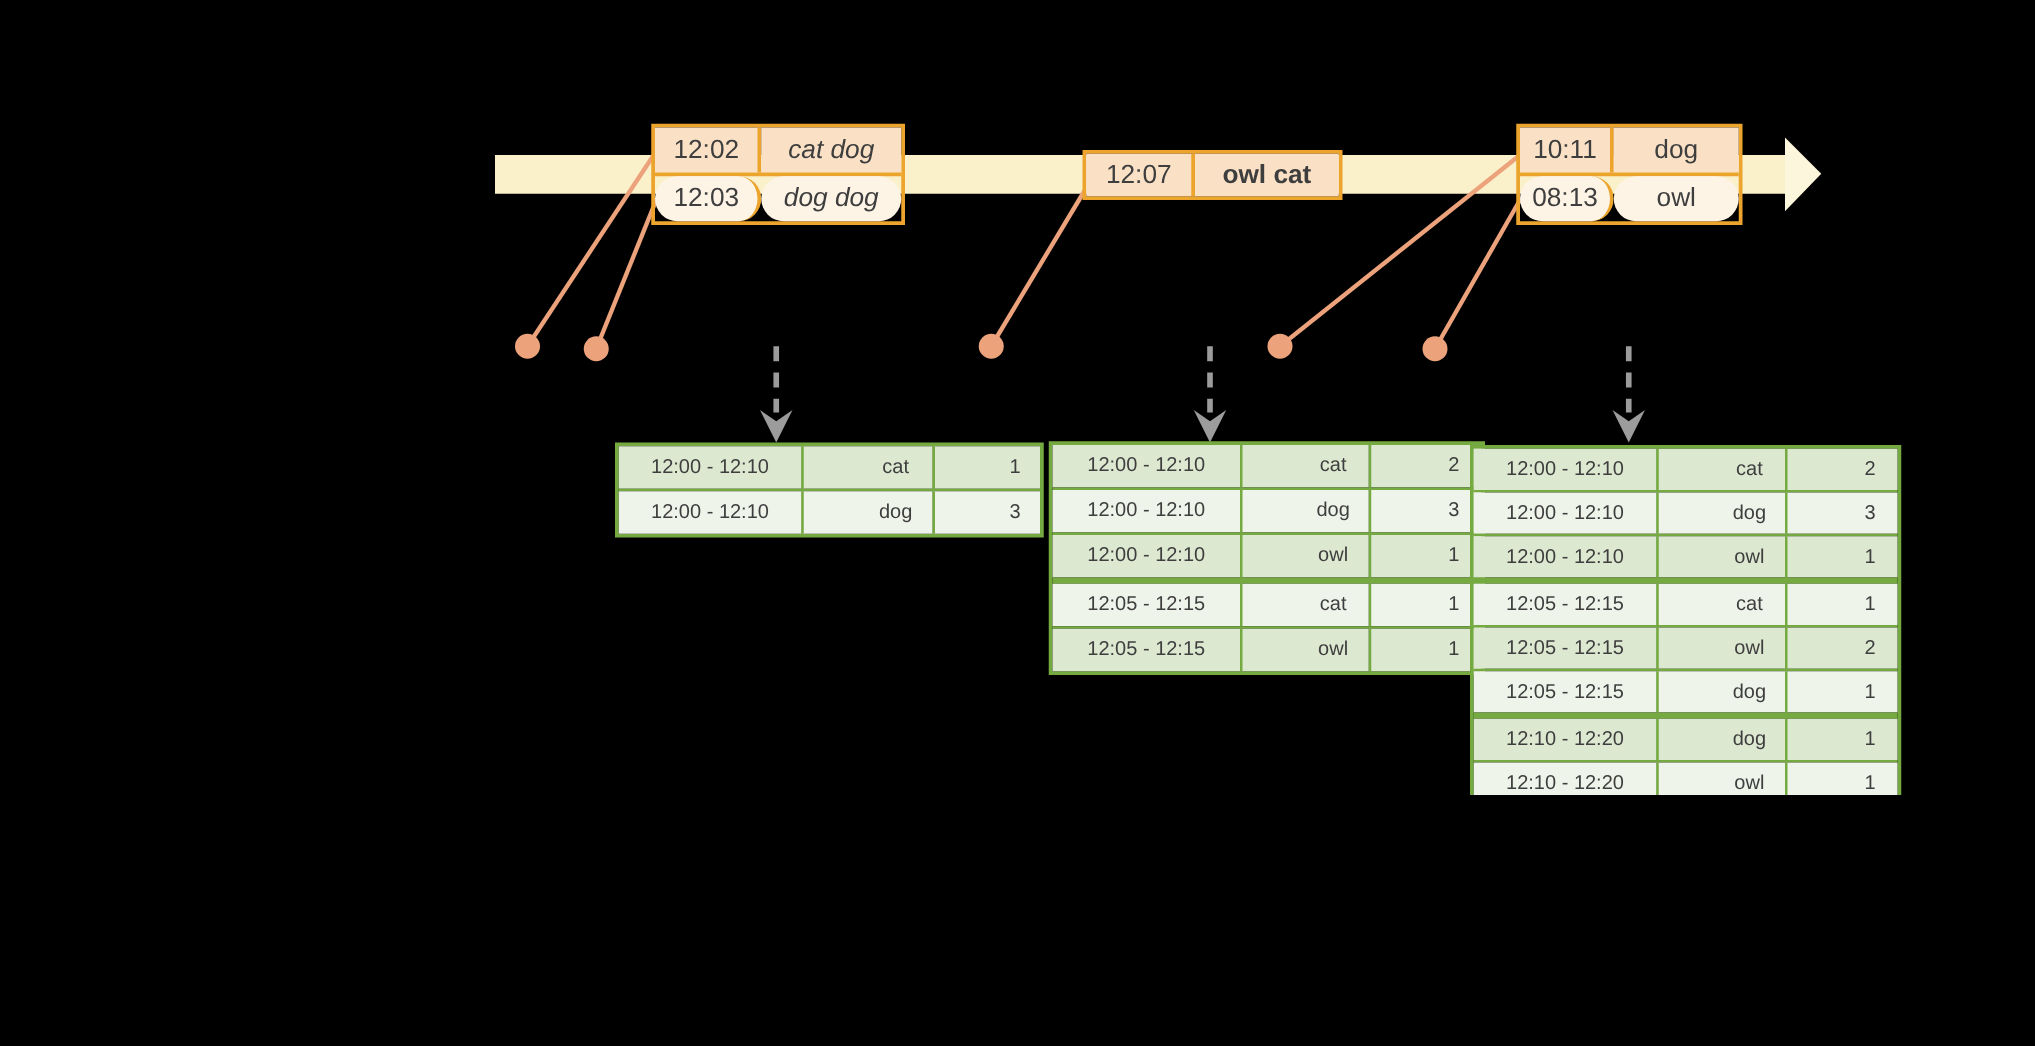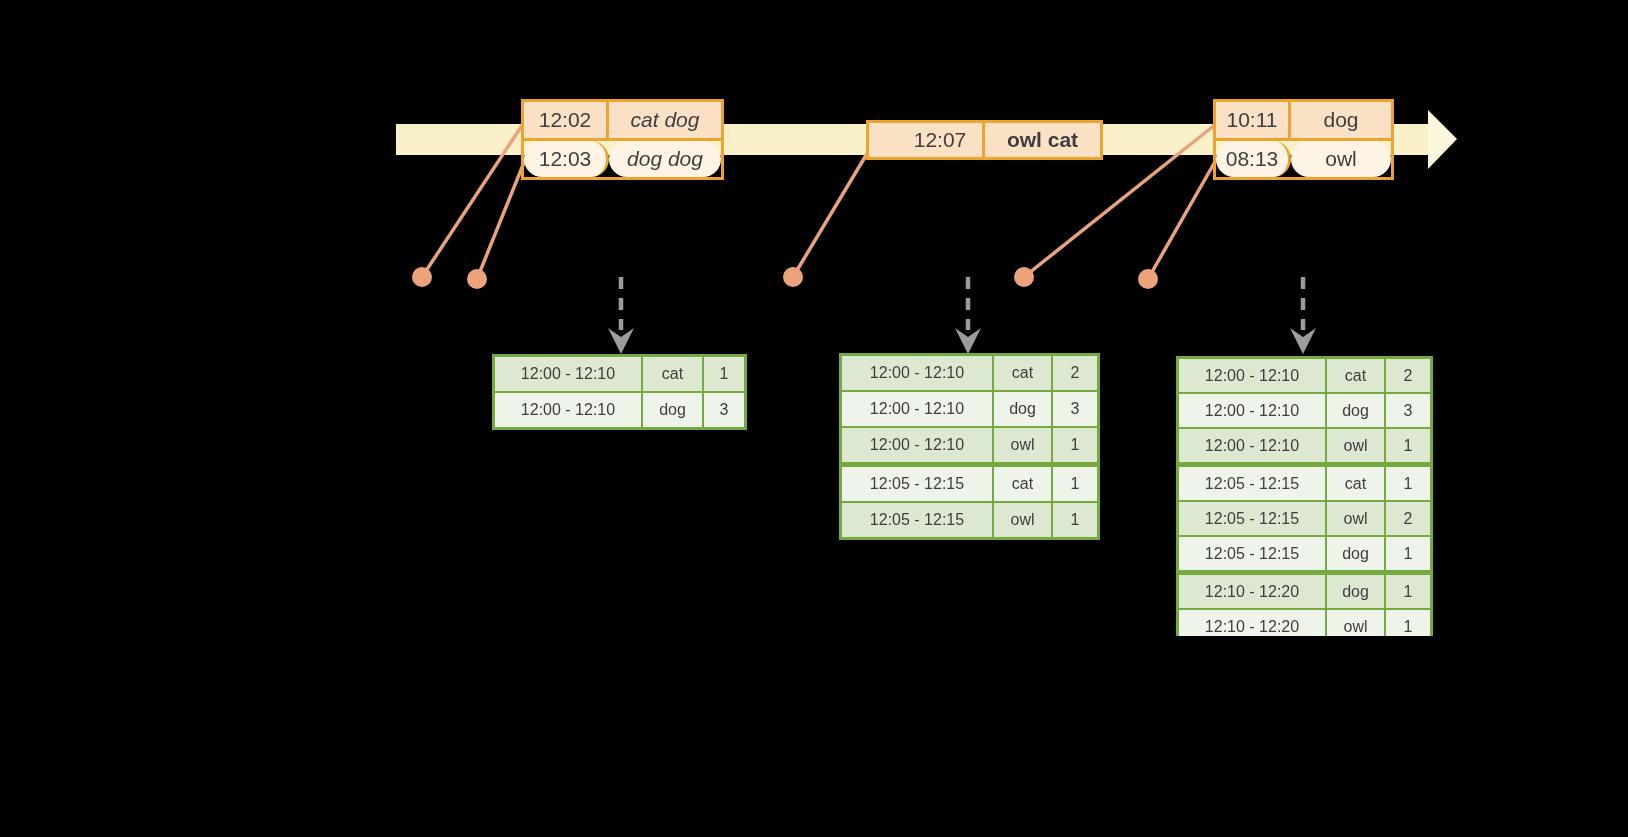--- a/index.html
+++ b/index.html
@@ -47,21 +47,21 @@
   }
   .ecell.time { border-right: 3px solid var(--gold-border); }
   .erow.peach .ecell { background: var(--peach-fill); }
   .erow.cream .ecell { background: var(--cream-fill); border-radius: 18px; }
   #etable-0 { left: 521px; top: 63px; }
   #etable-0 .erow { height: 36px; }
   #etable-0 .time { width: 82px; }
   #etable-0 .words { width: 112px; font-style: italic; }
   #etable-1 { left: 866px; top: 84px; }
   #etable-1 .erow { height: 34px; }
-  #etable-1 .time { width: 84px; padding-left: 29px; }
+  #etable-1 .time { width: 84px; }
   #etable-1 .words { width: 115px; font-weight: bold; }
   #etable-2 { left: 1213px; top: 63px; }
   #etable-2 .erow { height: 36px; }
   #etable-2 .time { width: 72px; }
   #etable-2 .words { width: 100px; }
 
   
   .rtable {
     position: absolute;
     z-index: 1;
@@ -72,21 +72,21 @@
   .rrow { display: flex; }
   .rrow + .rrow { border-top: 2px solid var(--green-border); }
   .rrow.group { border-top-width: 5px; }
   .rcell {
     display: flex;
     align-items: center;
     justify-content: center;
     font-size: 16px;
     color: var(--text);
   }
-  .rcell + .rcell { border-left: 2px solid var(--green-border); }
+  .rcell + .rcell { border-left: 2px solid var(--green-border); padding-left: 44px; }
   .rrow.dark .rcell  { background: var(--green-dark); }
   .rrow.light .rcell { background: var(--green-light); }
   #rtable-0 { left: 492px; top: 318px; }
   #rtable-0 .rrow { height: 34px; }
   #rtable-0 .c0 { width: 146px; } #rtable-0 .c1 { width: 59px; } #rtable-0 .c2 { width: 40px; }
   #rtable-1 { left: 839px; top: 317px; }
   #rtable-1 .rrow { height: 34px; }
   #rtable-1 .c0 { width: 150px; } #rtable-1 .c1 { width: 57px; } #rtable-1 .c2 { width: 44px; }
   #rtable-2 { left: 1176px; top: 320px; }
   #rtable-2 .rrow { height: 33px; }

